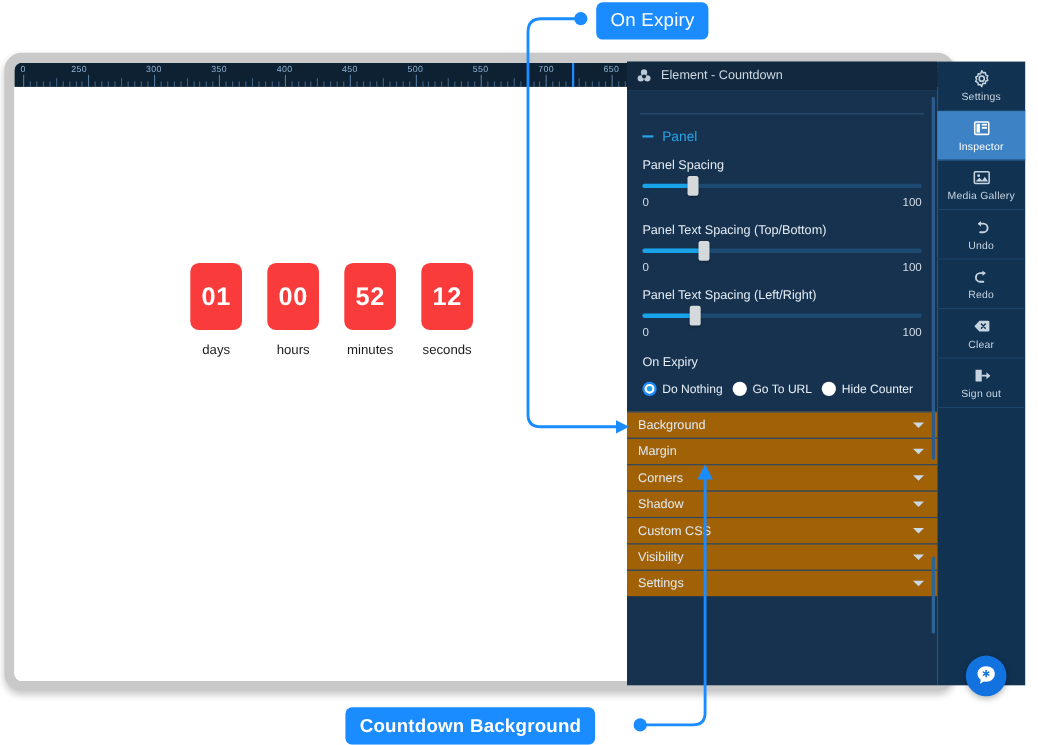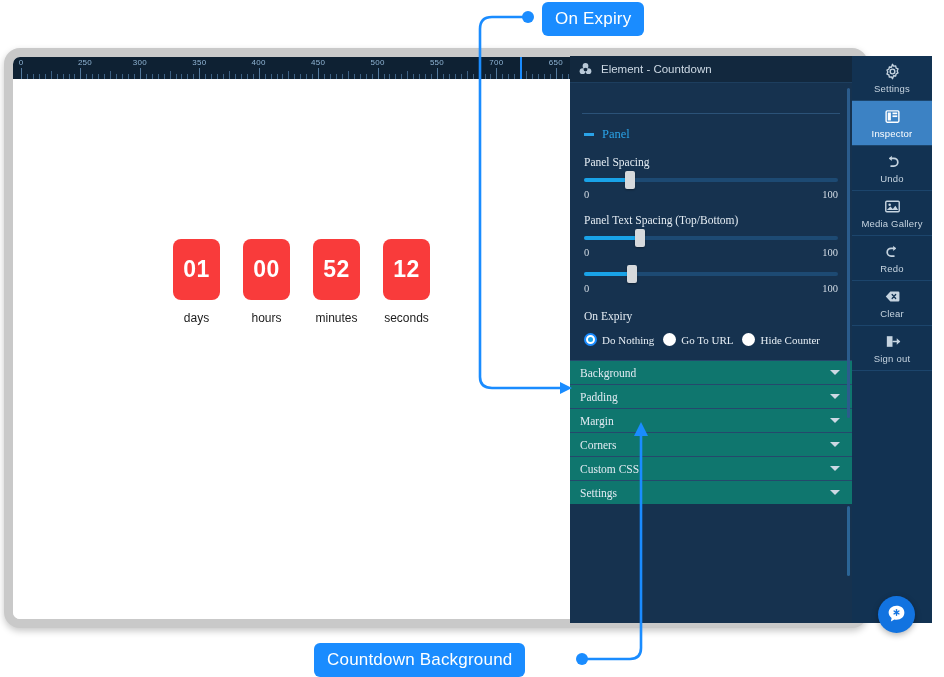--- a/index.html
+++ b/index.html
@@ -65,21 +65,21 @@
   }
   .insp-header {
     height: 27px; background: #12283e;
     display: flex; align-items: center; gap: 8px;
     padding-left: 8px;
     border-bottom: 1px solid #1d3e5e;
   }
   .insp-header-title { font-size: 11.5px; color: #cdd9e4; }
   .cluster-icon { width: 15px; height: 14px; display: block; }
 
-  .insp-body { position: relative; padding: 16px 0 0 0; font-family: Liberation Serif, serif; }
+  .insp-body { position: relative; padding: 6px 0 0 0; }
   .divider-line { height: 1px; background: #2b5278; margin: 14px 12px 0 12px; }
 
   .section-head {
     display: flex; align-items: center; gap: 8px;
     padding: 13px 0 0 14px;
   }
   .collapse-dash { width: 10px; height: 2.5px; background: #2aa3e8; display: block; }
   .section-title { font-size: 12.5px; color: #2aa3e8; }
 
   .field { padding: 14px 14px 0 14px; }
@@ -115,21 +115,21 @@
     content: ""; position: absolute; left: 2px; top: 2px;
     width: 5px; height: 5px; border-radius: 50%; background: #19a3e8;
   }
   .radio-text { font-size: 11px; color: #e6eef5; white-space: nowrap; }
 
   .accordion { margin-top: 14px; }
   .acc-row {
     height: 24px; border-top: 1px solid #25486c;
     display: flex; align-items: center; justify-content: space-between;
     padding: 0 12px 0 10px;
-    background: #0f766e;
+    background: #a16207;
   }
   .acc-label { font-size: 11.5px; color: #e2eaf2; }
   .acc-caret {
     width: 0; height: 0;
     border-left: 5px solid transparent; border-right: 5px solid transparent;
     border-top: 5px solid #ccd8e4;
   }
 
   .insp-scrollbar {
     position: absolute; right: 2px; top: 32px; width: 3px; height: 330px;
@@ -165,34 +165,34 @@
   }
 
   
   .callout {
     position: absolute;
     background: #1a8cff; color: #ffffff;
     border-radius: 6px; padding: 7px 13px;
     font-size: 17px; letter-spacing: .2px; white-space: nowrap;
   }
   #callout-expiry { left: 542px; top: 2px; }
-  #callout-bg { left: 314px; top: 643px; }
+  #callout-bg { left: 314px; top: 643px; font-weight: bold; }
   .connector { position: absolute; left: 0; top: 0; width: 944px; height: 677px; pointer-events: none; }
 </style>
 </head>
 <body>
 
 <div id="root">
 
   <div class="device-frame">
     <div class="canvas-white"></div>
 
     <div class="ruler" id="ruler">
         <div class="ruler-num" style="left: 8px;">0</div>
-        <div class="ruler-num" style="left: 72px;">250</div>
+        <div class="ruler-num" style="left: 59px;">250</div>
         <div class="ruler-num" style="left: 126.857px;">300</div>
         <div class="ruler-num" style="left: 186.286px;">350</div>
         <div class="ruler-num" style="left: 245.714px;">400</div>
         <div class="ruler-num" style="left: 305.143px;">450</div>
         <div class="ruler-num" style="left: 364.571px;">500</div>
         <div class="ruler-num" style="left: 424px;">550</div>
         <div class="ruler-num" style="left: 483.429px;">700</div>
         <div class="ruler-num" style="left: 542.857px;">650</div>
         <div class="ruler-num" style="left: 602.286px;">700</div>
         <div class="ruler-num" style="left: 661.714px;">750</div>
@@ -401,20 +401,21 @@
           <div class="slider-fill" style="width:22%"></div>
           <div class="slider-thumb" style="left:22%"></div>
         </div>
         <div class="slider-scale">
           <span>0</span>
           <span>100</span>
         </div>
       </div>
 
       <div class="field">
+        <div class="field-label">Panel Text Spacing (Left/Right)</div>
         <div class="slider-track">
           <div class="slider-fill" style="width:19%"></div>
           <div class="slider-thumb" style="left:19%"></div>
         </div>
         <div class="slider-scale">
           <span>0</span>
           <span>100</span>
         </div>
       </div>
 
@@ -435,33 +436,37 @@
           </div>
         </div>
       </div>
 
       <div class="accordion" id="accordion">
           <div class="acc-row">
             <span class="acc-label">Background</span>
             <span class="acc-caret"></span>
           </div>
           <div class="acc-row">
-            <span class="acc-label">Padding</span>
-            <span class="acc-caret"></span>
-          </div>
-          <div class="acc-row">
             <span class="acc-label">Margin</span>
             <span class="acc-caret"></span>
           </div>
           <div class="acc-row">
             <span class="acc-label">Corners</span>
             <span class="acc-caret"></span>
           </div>
           <div class="acc-row">
+            <span class="acc-label">Shadow</span>
+            <span class="acc-caret"></span>
+          </div>
+          <div class="acc-row">
             <span class="acc-label">Custom CSS</span>
+            <span class="acc-caret"></span>
+          </div>
+          <div class="acc-row">
+            <span class="acc-label">Visibility</span>
             <span class="acc-caret"></span>
           </div>
           <div class="acc-row">
             <span class="acc-label">Settings</span>
             <span class="acc-caret"></span>
           </div>
         </div>
     </div>
 
     <div class="insp-scrollbar"></div>
@@ -480,32 +485,32 @@
         <svg class="tool-icon" viewBox="0 0 24 24">
           <rect x="3" y="4" width="18" height="16" rx="1.5" fill="none" stroke="currentColor" stroke-width="2"></rect>
           <rect x="5.3" y="6.4" width="4.4" height="11.2" fill="currentColor"></rect>
           <rect x="12" y="6.4" width="6.7" height="2.4" fill="currentColor"></rect>
           <rect x="12" y="10.4" width="6.7" height="2.4" fill="currentColor"></rect>
         </svg>
         <span class="tool-label">Inspector</span>
       </div>
       <div class="tool-item">
         <svg class="tool-icon" viewBox="0 0 24 24">
-          <path d="M8.5 7.5H14a5.5 5.5 0 0 1 0 11h-4" fill="none" stroke="currentColor" stroke-width="2.4" stroke-linecap="round"></path>
-          <path d="M11 4l-4 3.6 4 3.6z" fill="currentColor"></path>
-        </svg>
-        <span class="tool-label">Undo</span>
-      </div>
-      <div class="tool-item">
-        <svg class="tool-icon" viewBox="0 0 24 24">
           <rect x="2.5" y="4.5" width="19" height="15" rx="1.5" fill="none" stroke="currentColor" stroke-width="2"></rect>
           <circle cx="8" cy="9.5" r="1.8" fill="currentColor"></circle>
           <path d="M4 17l5-5 3.5 3.5L16 11l4 6z" fill="currentColor"></path>
         </svg>
         <span class="tool-label">Media Gallery</span>
+      </div>
+      <div class="tool-item">
+        <svg class="tool-icon" viewBox="0 0 24 24">
+          <path d="M8.5 7.5H14a5.5 5.5 0 0 1 0 11h-4" fill="none" stroke="currentColor" stroke-width="2.4" stroke-linecap="round"></path>
+          <path d="M11 4l-4 3.6 4 3.6z" fill="currentColor"></path>
+        </svg>
+        <span class="tool-label">Undo</span>
       </div>
       <div class="tool-item">
         <svg class="tool-icon" viewBox="0 0 24 24">
           <path d="M15.5 7.5H10a5.5 5.5 0 0 0 0 11h4" fill="none" stroke="currentColor" stroke-width="2.4" stroke-linecap="round"></path>
           <path d="M13 4l4 3.6-4 3.6z" fill="currentColor"></path>
         </svg>
         <span class="tool-label">Redo</span>
       </div>
       <div class="tool-item">
         <svg class="tool-icon" viewBox="0 0 24 24">

